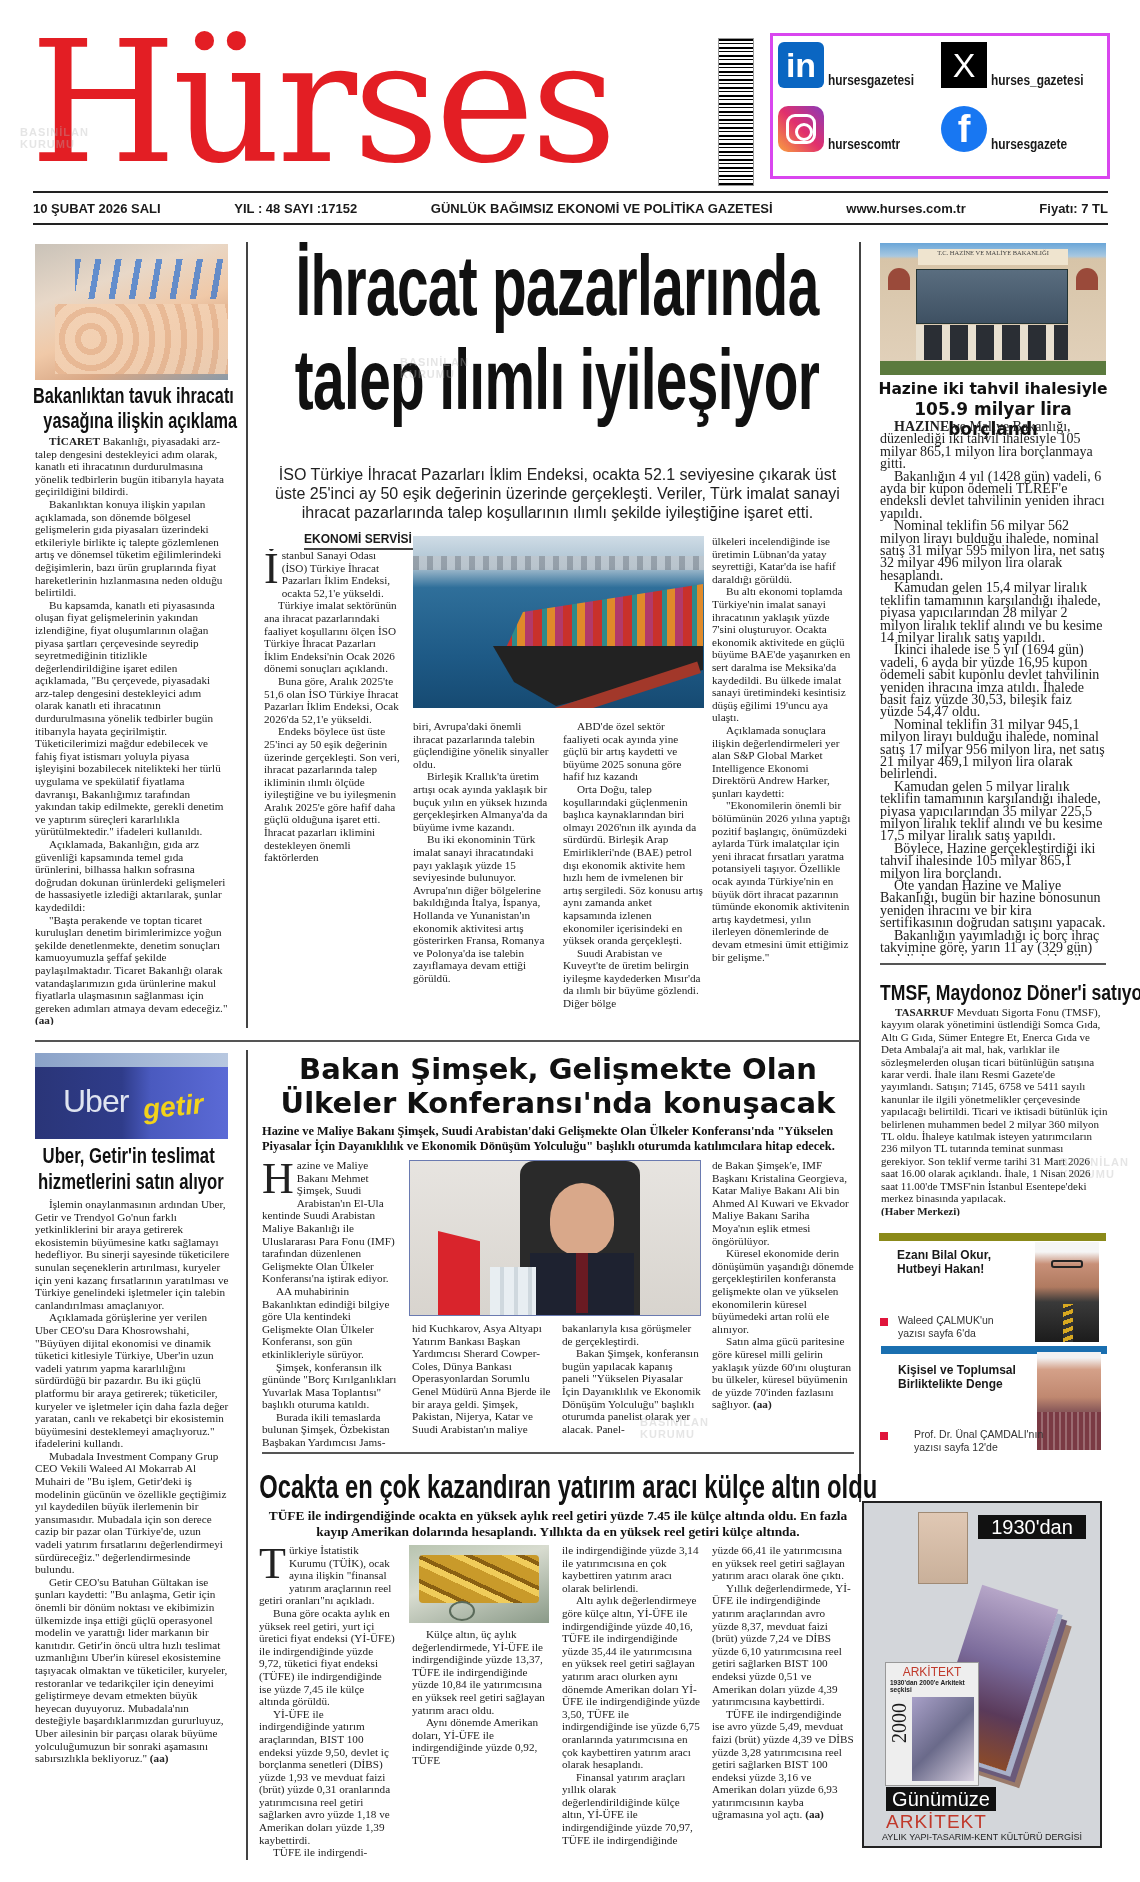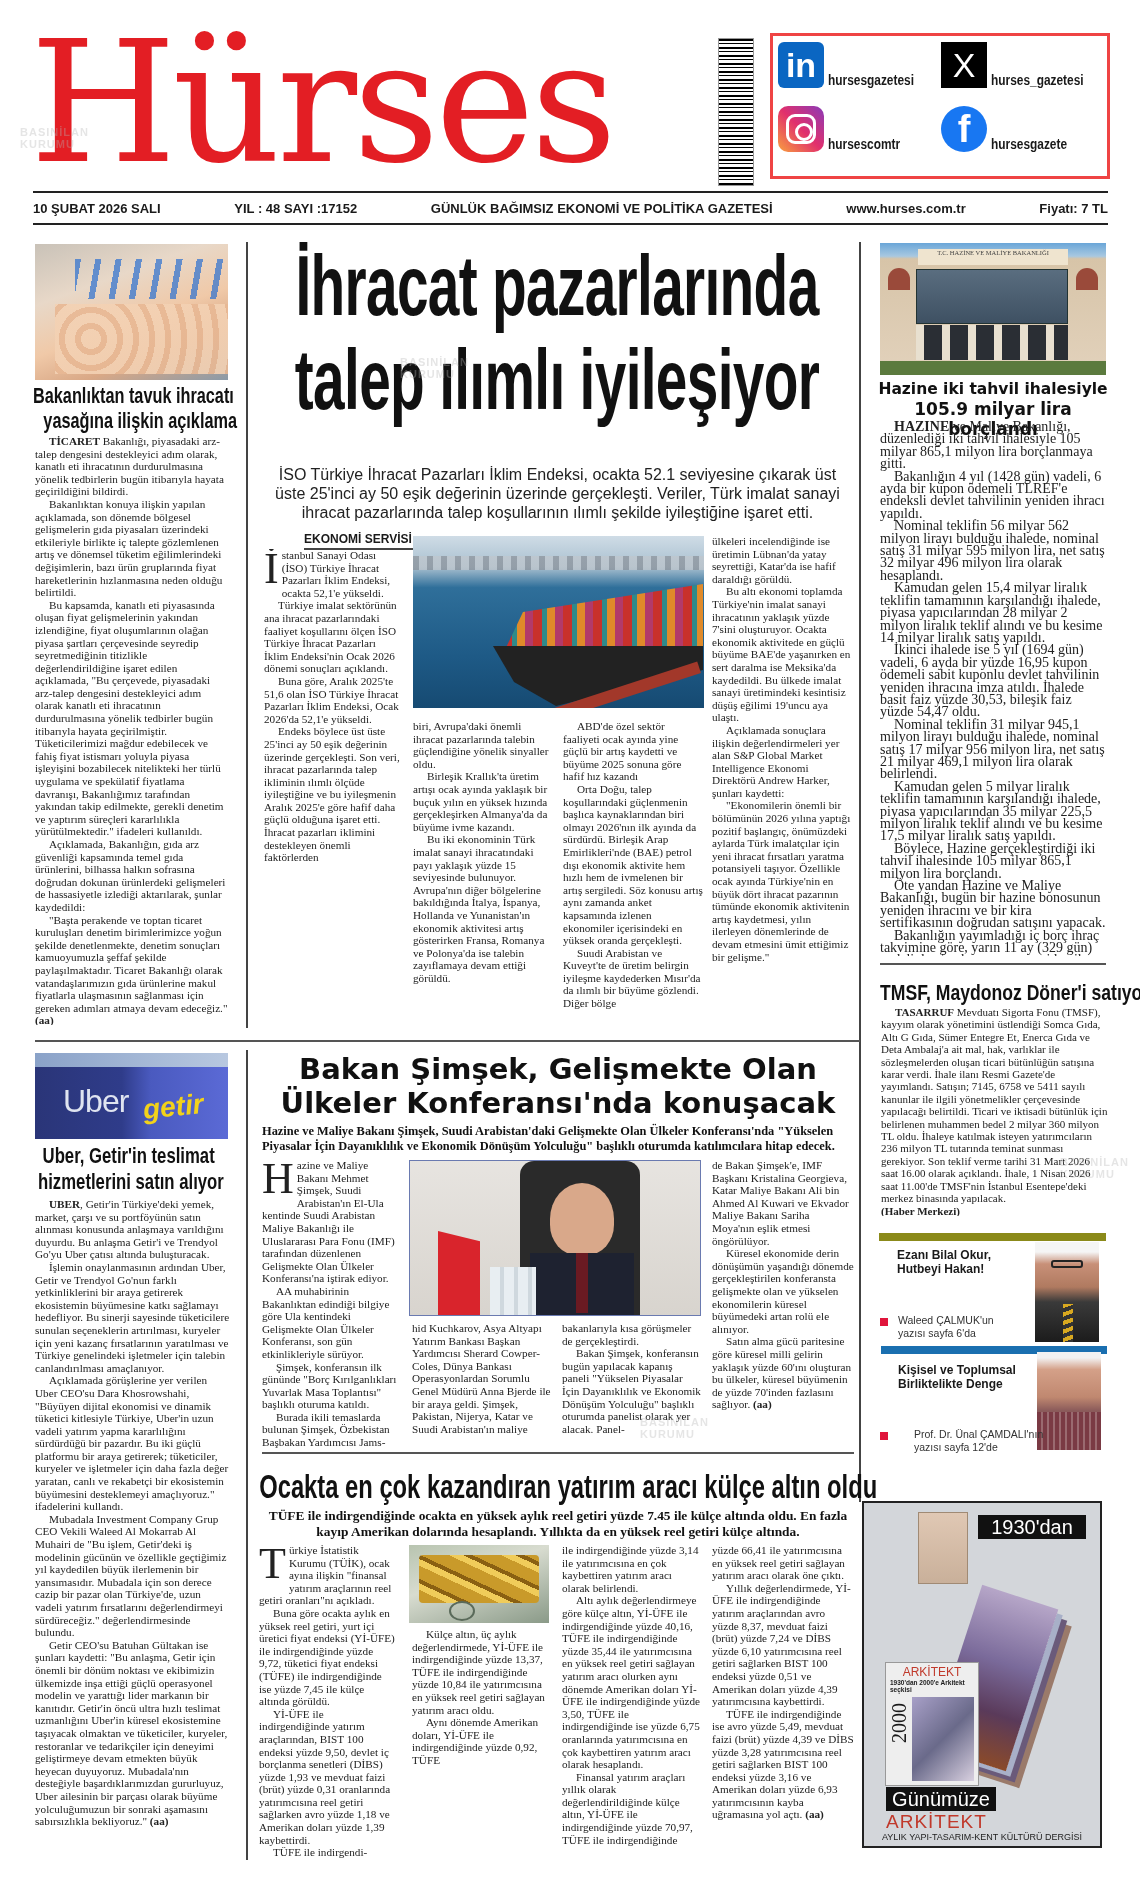--- a/index.html
+++ b/index.html
@@ -1,21 +1,21 @@
 <!DOCTYPE html>
 <html><head>
 <meta charset="utf-8">
 <style>
   * { box-sizing: border-box; margin: 0; padding: 0; }
   html, body { width: 1140px; height: 1882px; background: #fff; overflow: hidden; }
   body { font-family: "Liberation Serif", serif; color: #1a1a1a; position: relative; }
   .abs { position: absolute; }
   .masthead-logo { left: 30px; top: 28px; width: 640px; height: 150px; font-family: "DejaVu Serif", "Liberation Serif", serif; font-size: 168px; line-height: 150px; color: #e31e24; letter-spacing: -4px; font-weight: normal; }
   .barcode { left: 718px; top: 38px; width: 36px; height: 148px; border: 1px solid #999; background: repeating-linear-gradient(to bottom, #000 0 2px, #fff 2px 4px, #000 4px 5px, #fff 5px 8px); }
-  .social-box { left: 770px; top: 33px; width: 340px; height: 146px; border: 3px solid #ef4444; background: #fff; }
+  .social-box { left: 770px; top: 33px; width: 340px; height: 146px; border: 3px solid #d946ef; background: #fff; }
   .social { position: absolute; display: flex; align-items: flex-end; gap: 4px; }
   .social .ic { width: 46px; height: 46px; display: flex; align-items: center; justify-content: center; color: #fff; font-family: "Liberation Sans", sans-serif; font-weight: bold; }
   .social .handle { font-family: "Liberation Sans", sans-serif; font-weight: bold; font-size: 14px; transform: scaleX(0.85); transform-origin: left bottom; white-space: nowrap; }
   .ic-in { background: #0a66c2; border-radius: 6px; font-size: 34px; }
   .ic-x { background: #000; font-size: 34px; font-weight: normal !important; }
   .ic-ig { background: linear-gradient(45deg, #f9a03f, #e1306c 50%, #8a3ab9); border-radius: 10px; }
   .ic-ig .cam { width: 30px; height: 30px; border: 3px solid #fff; border-radius: 9px; position: relative; }
   .ic-ig .cam::after { content: ""; position: absolute; left: 6px; top: 6px; width: 12px; height: 12px; border: 3px solid #fff; border-radius: 50%; }
   .ic-fb { background: #1877f2; border-radius: 50%; font-size: 38px; font-family: "Liberation Sans", sans-serif; }
   .rule { left: 33px; width: 1075px; height: 2px; background: #222; }
@@ -208,21 +208,20 @@
 <div class="photo" style="left:35px; top:1053px; width:193px; height:86px; background:linear-gradient(90deg,#2a3578 0%,#2f3c8a 45%,#4a5abf 60%,#5b6ad6 100%);">
   <div style="position:absolute; left:0; top:0; width:193px; height:14px; background:linear-gradient(90deg,#8aa2c8,#b8c8e0);"></div>
   <div style="position:absolute; left:28px; top:30px; font-family:'Liberation Sans',sans-serif; font-size:32px; color:#dfe4f0; letter-spacing:-1px;">Uber</div>
   <div style="position:absolute; left:108px; top:38px; font-family:'Liberation Sans',sans-serif; font-weight:bold; font-style:italic; font-size:28px; color:#f2d21a; transform:rotate(-6deg);">getir</div>
 </div>
 <div class="abs hl-cond" style="left:38px; top:1143px; font-size:22px; line-height:26px; width:200px;">
   <div style="transform:scaleX(0.76); transform-origin:left top; padding-left:6px;">Uber, Getir'in teslimat</div>
   <div style="transform:scaleX(0.76); transform-origin:left top;">hizmetlerini satın alıyor</div>
 </div>
 <div class="col body-text" style="left:35px; top:1198px; width:195px; height:670px;">
-  <p><b>UBER</b><span>, Getir'in Türkiye'deki yemek, market, çarşı ve su portföyünün satın alınması konusunda anlaşmaya varıldığını duyurdu. Bu anlaşma Getir'i ve Trendyol Go'yu Uber çatısı altında buluşturacak.</span></p>
   <p>İşlemin onaylanmasının ardından Uber, Getir ve Trendyol Go'nun farklı yetkinliklerini bir araya getirerek ekosistemin büyümesine katkı sağlamayı hedefliyor. Bu sinerji sayesinde tüketicilere sunulan seçeneklerin artırılması, kuryeler için yeni kazanç fırsatlarının yaratılması ve Türkiye genelindeki işletmeler için talebin canlandırılması amaçlanıyor.</p>
   <p>Açıklamada görüşlerine yer verilen Uber CEO'su Dara Khosrowshahi, "Büyüyen dijital ekonomisi ve dinamik tüketici kitlesiyle Türkiye, Uber'in uzun vadeli yatırım yapma kararlılığını sürdürdüğü bir pazardır. Bu iki güçlü platformu bir araya getirerek; tüketiciler, kuryeler ve işletmeler için daha fazla değer yaratan, canlı ve rekabetçi bir ekosistemin büyümesini desteklemeyi amaçlıyoruz." ifadelerini kullandı.</p>
   <p>Mubadala Investment Company Grup CEO Vekili Waleed Al Mokarrab Al Muhairi de "Bu işlem, Getir'deki iş modelinin gücünün ve özellikle geçtiğimiz yıl kaydedilen büyük ilerlemenin bir yansımasıdır. Mubadala için son derece cazip bir pazar olan Türkiye'de, uzun vadeli yatırım fırsatlarını değerlendirmeyi sürdüreceğiz." değerlendirmesinde bulundu.</p>
   <p><span>Getir CEO'su Batuhan Gültakan ise şunları kaydetti: "Bu anlaşma, Getir için önemli bir dönüm noktası ve ekibimizin ülkemizde inşa ettiği güçlü operasyonel modelin ve yarattığı lider markanın bir kanıtıdır. Getir'in öncü ultra hızlı teslimat uzmanlığını Uber'in küresel ekosistemine taşıyacak olmaktan ve tüketiciler, kuryeler, restoranlar ve tedarikçiler için deneyimi geliştirmeye devam etmekten büyük heyecan duyuyoruz. Mubadala'nın desteğiyle başardıklarımızdan gururluyuz, Uber ailesinin bir parçası olarak büyüme yolculuğumuzun bir sonraki aşamasını sabırsızlıkla bekliyoruz."</span> <b>(aa)</b></p>
 </div>
 
 <div class="abs" style="left:262px; top:1052px; width:592px; text-align:center; font-family:'DejaVu Sans','Liberation Sans',sans-serif; font-weight:bold; color:#111;">
   <div style="font-size:29px; line-height:34px;">Bakan Şimşek, Gelişmekte Olan</div>
   <div style="font-size:29px; line-height:34px;">Ülkeler Konferansı'nda konuşacak</div>
 </div>

